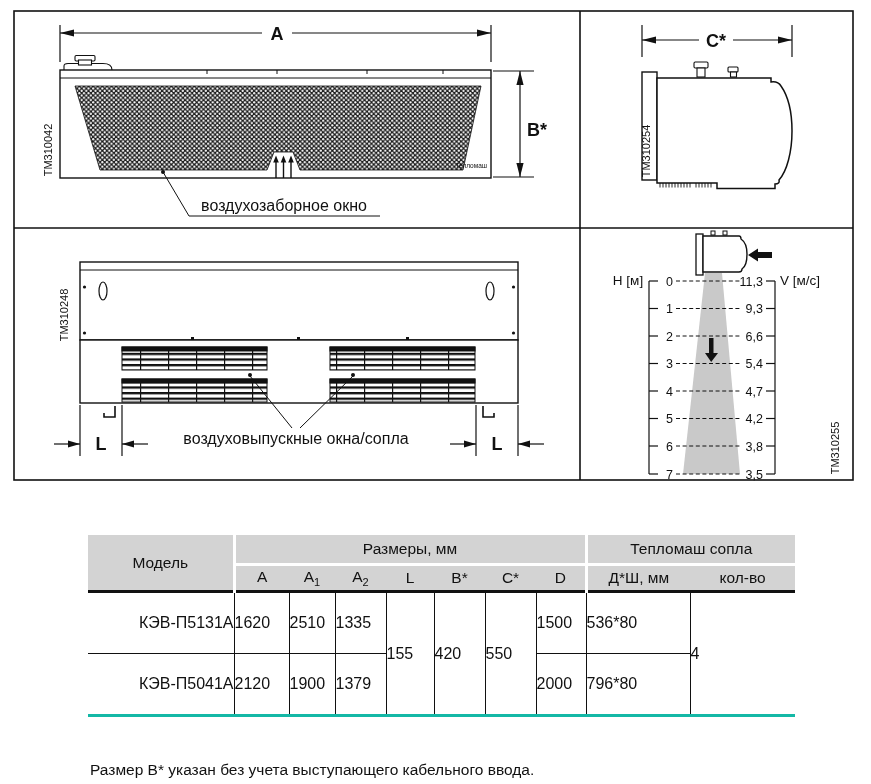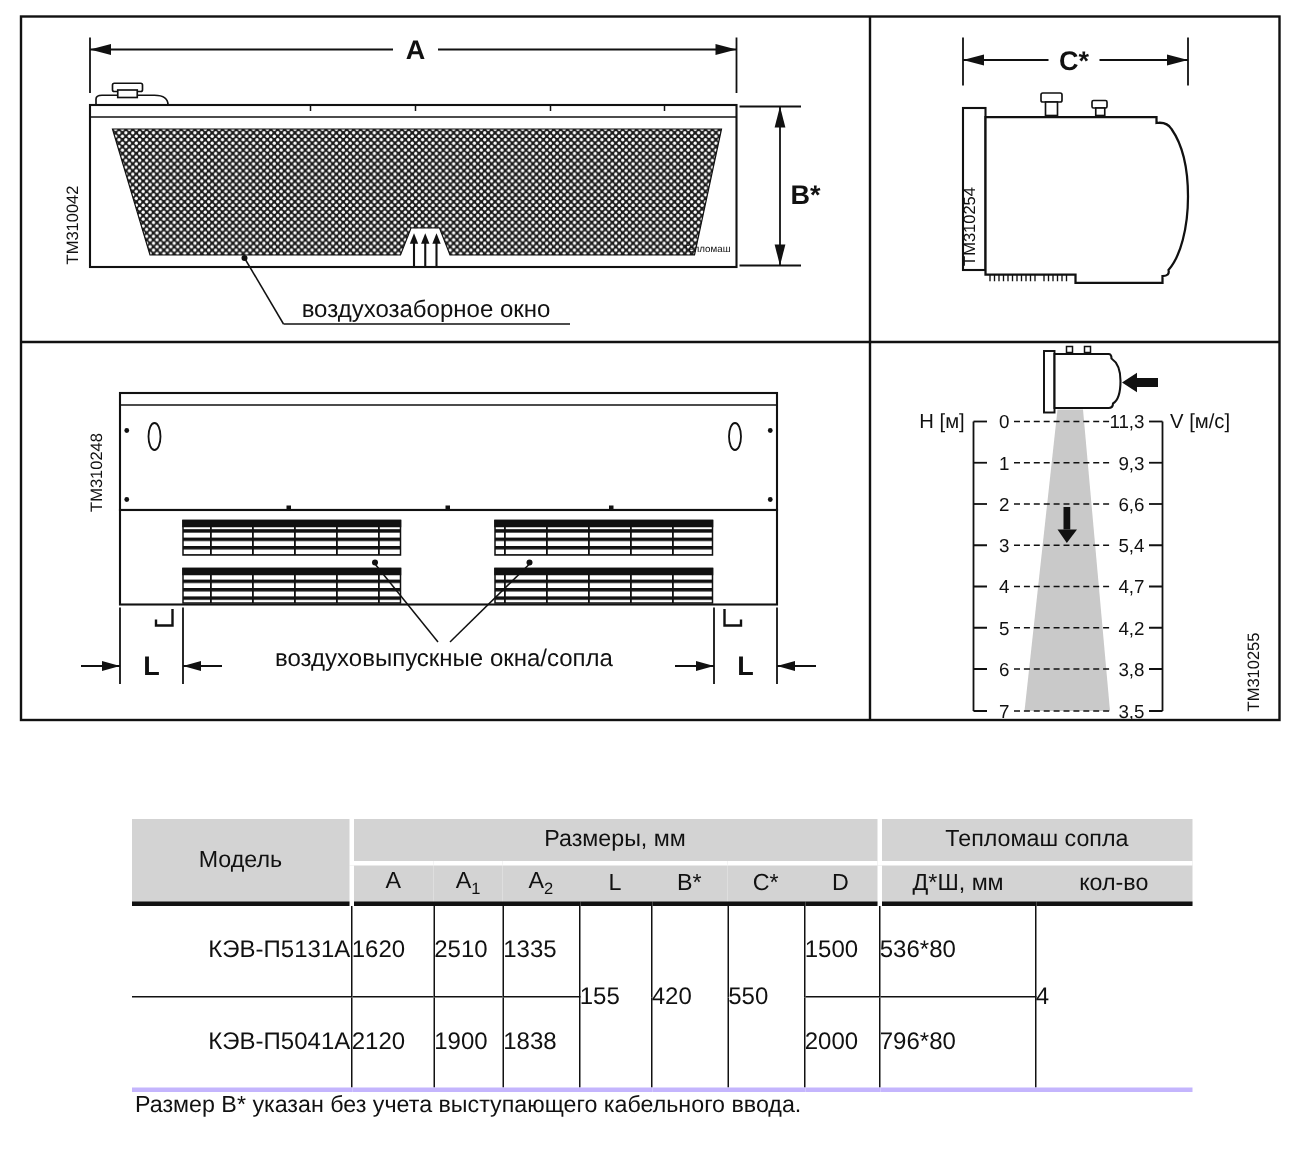--- a/index.html
+++ b/index.html
@@ -8,36 +8,36 @@
   .drawings{position:absolute;left:0;top:0;}
   svg text{font-family:"Liberation Sans",sans-serif;fill:#111;}
   .dim-label{font-size:18px;font-weight:bold;}
   .ru-label{font-size:16px;}
   .tm-code{font-size:11px;}
   .axis-label{font-size:13.5px;}
   .tick-label{font-size:12.5px;}
   .brand{font-size:6.5px;}
 
   
-  .spec-table{position:absolute;left:88px;top:546px;border-collapse:collapse;
+  .spec-table{position:absolute;left:88px;top:535px;border-collapse:collapse;
               table-layout:fixed;width:707px;border-bottom:3px solid #111;}
   .spec-table th,.spec-table td{padding:0;font-weight:normal;}
   .spec-table thead th{background:#d3d3d3;font-size:15.5px;}
   .spec-table tr.h1 th{height:28px;}
   .spec-table tr.h2 th{height:24px;border-top:3px solid #fff;}
   .spec-table th.group-sep{border-left:3px solid #fff;}
   .spec-table tbody td{border-left:1px solid #111;
                        height:60px;font-size:16px;}
   .spec-table tbody td.model{border-left:none;text-align:right;padding-left:14px;}
   .spec-table tbody tr.r1 td{border-top:3px solid #111;}
   .spec-table tbody tr.r2 td{border-top:1px solid #111;}
-  .spec-table tbody tr.r2 td, .spec-table tbody td[rowspan]{border-bottom:3px solid #c4b5fd;}
+  .spec-table tbody tr.r2 td, .spec-table tbody td[rowspan]{border-bottom:3px solid #14b8a6;}
   .spec-table sub{font-size:11px;}
 
-  .notes{position:absolute;left:90px;top:726px;font-size:15.5px;line-height:22px;}
+  .notes{position:absolute;left:90px;top:759px;font-size:15.5px;line-height:22px;}
 </style>
 </head>
 <body>
 
 <div class="page">
 
 <svg class="drawings" width="871" height="505" viewBox="0 0 871 505">
   <defs>
     <pattern id="perf" width="4.6" height="4.6" patternUnits="userSpaceOnUse">
       <rect width="4.6" height="4.6" fill="#1d1d1d"></rect>
@@ -335,21 +335,21 @@
       <td rowspan="2">420</td>
       <td rowspan="2">550</td>
       <td>1500</td>
       <td>536*80</td>
       <td rowspan="2">4</td>
     </tr>
     <tr class="r2">
       <td class="model">КЭВ-П5041А</td>
       <td>2120</td>
       <td>1900</td>
-      <td>1838</td>
+      <td>1379</td>
       <td>2000</td>
       <td>796*80</td>
     </tr>
   </tbody>
 </table>
 
 <div class="notes">
   <div>Размер B* указан без учета выступающего кабельного ввода.</div>
 </div>
 

